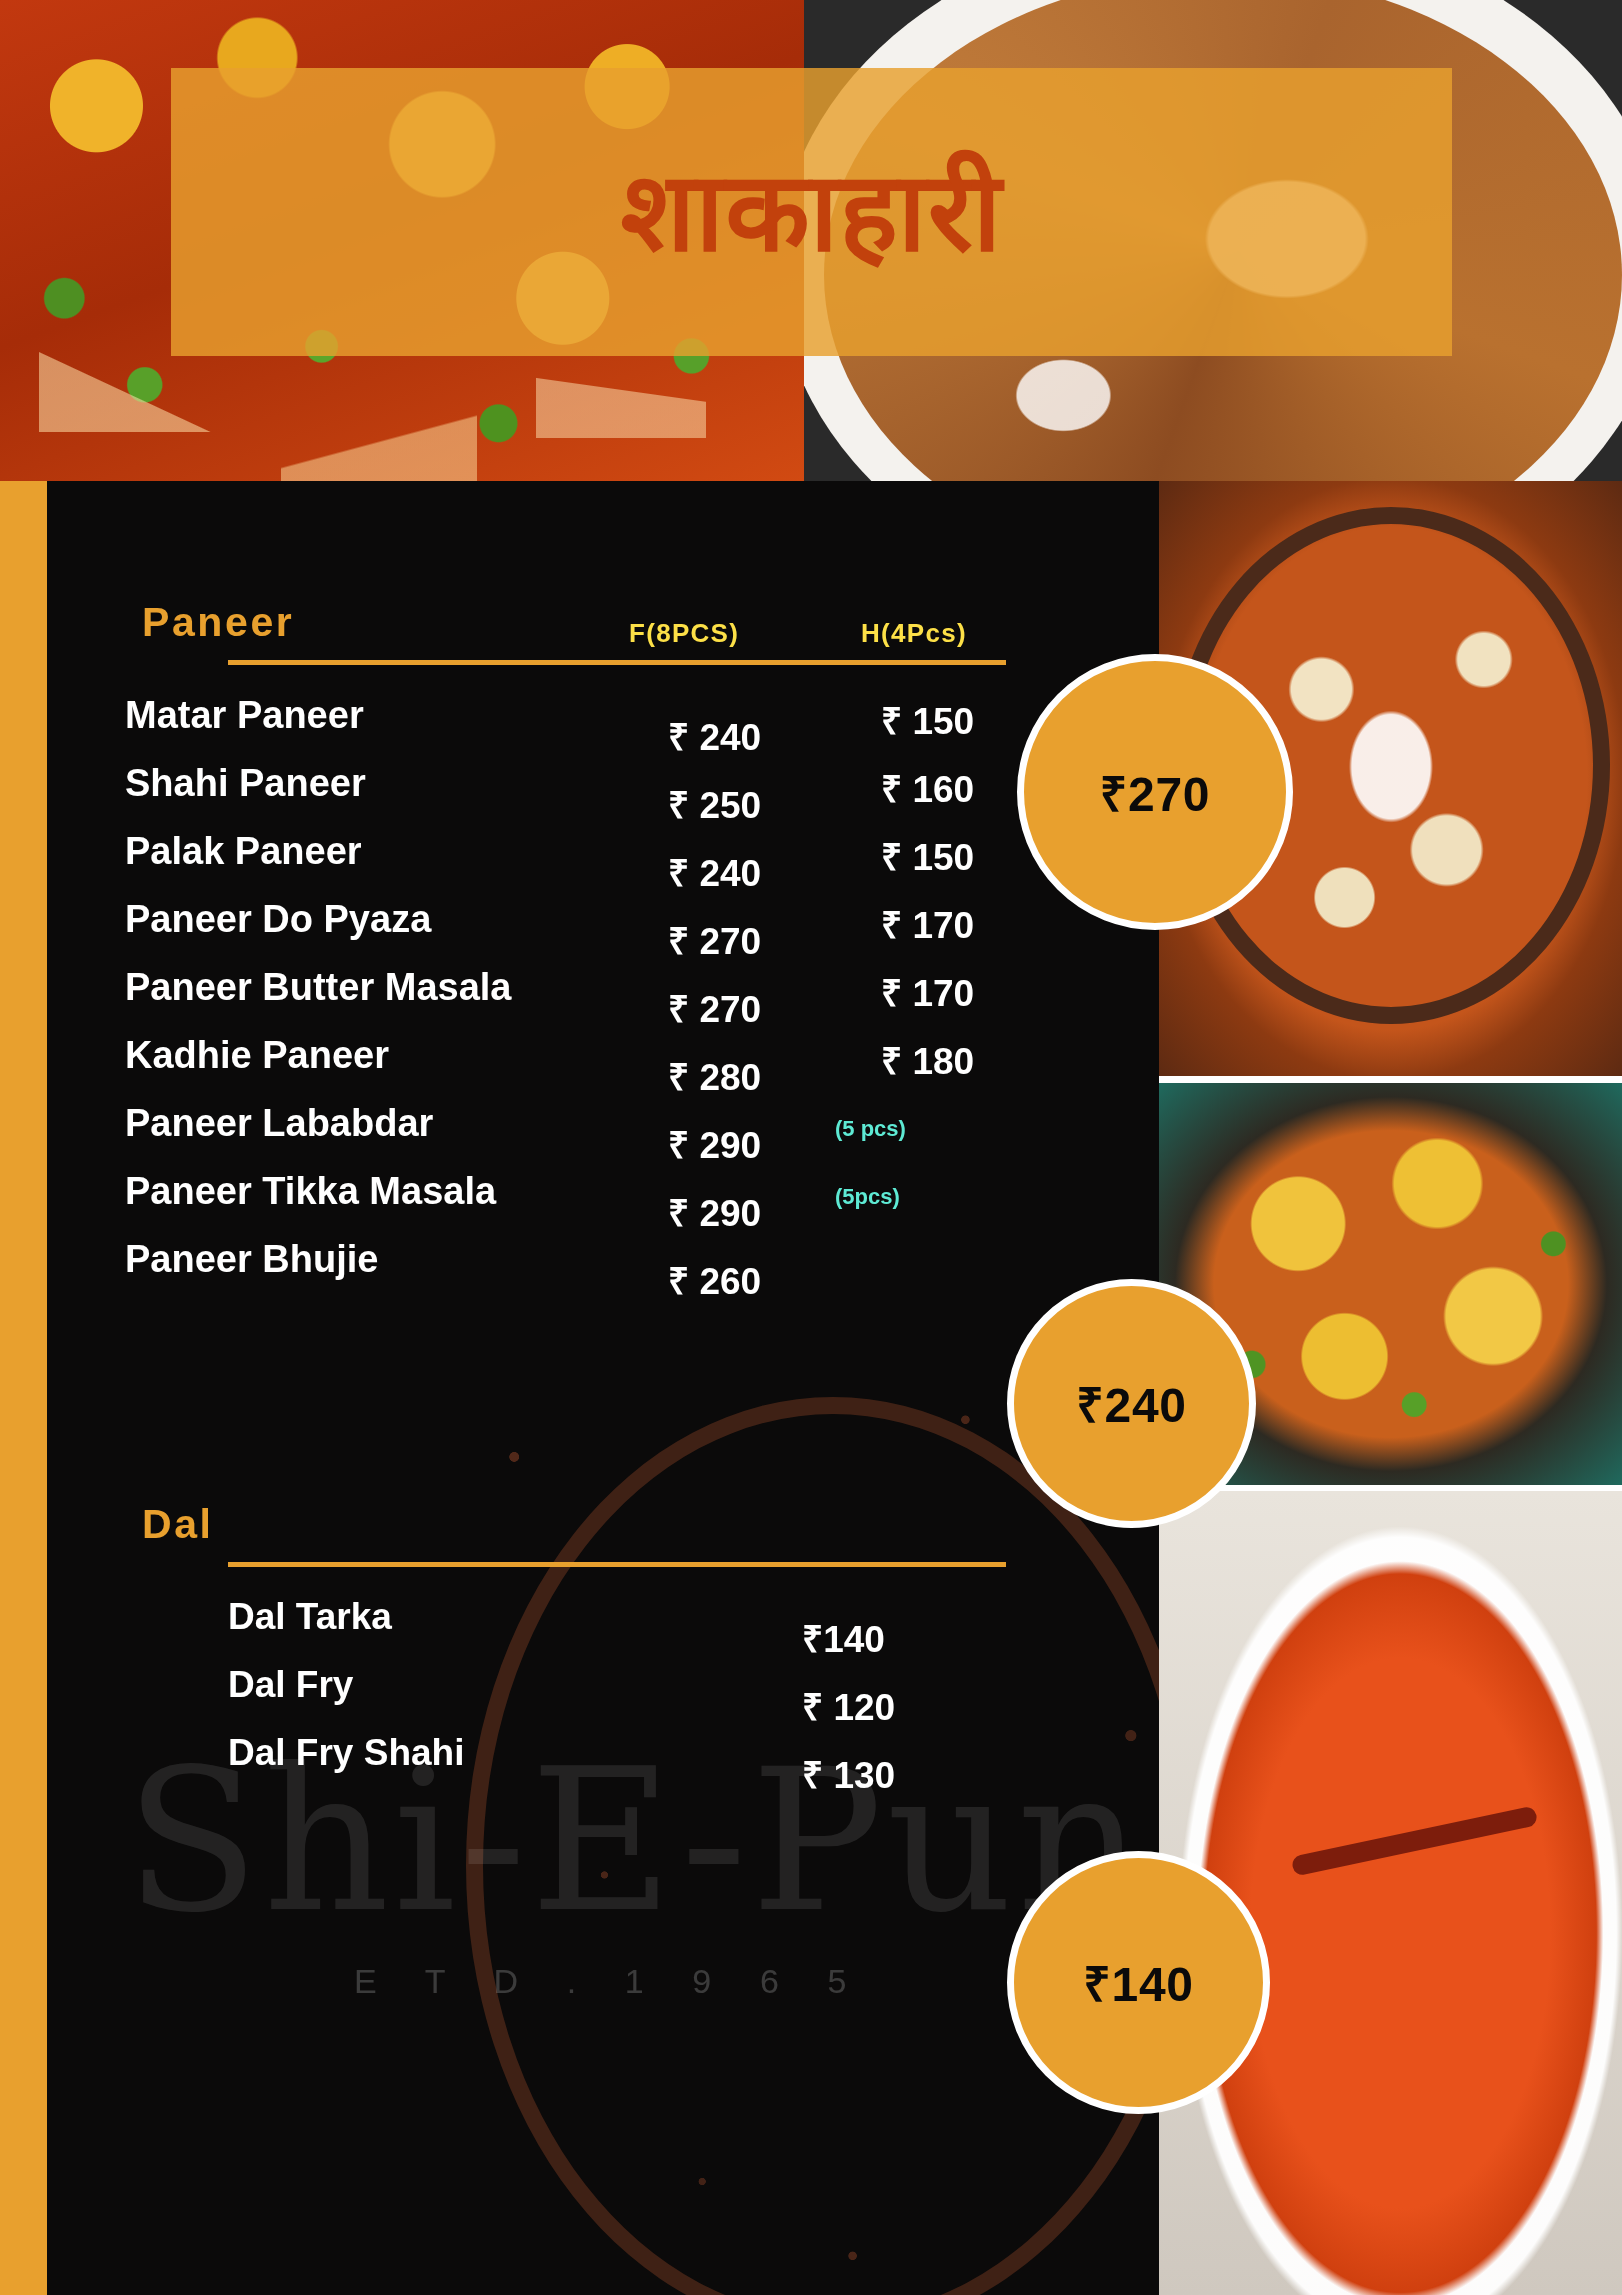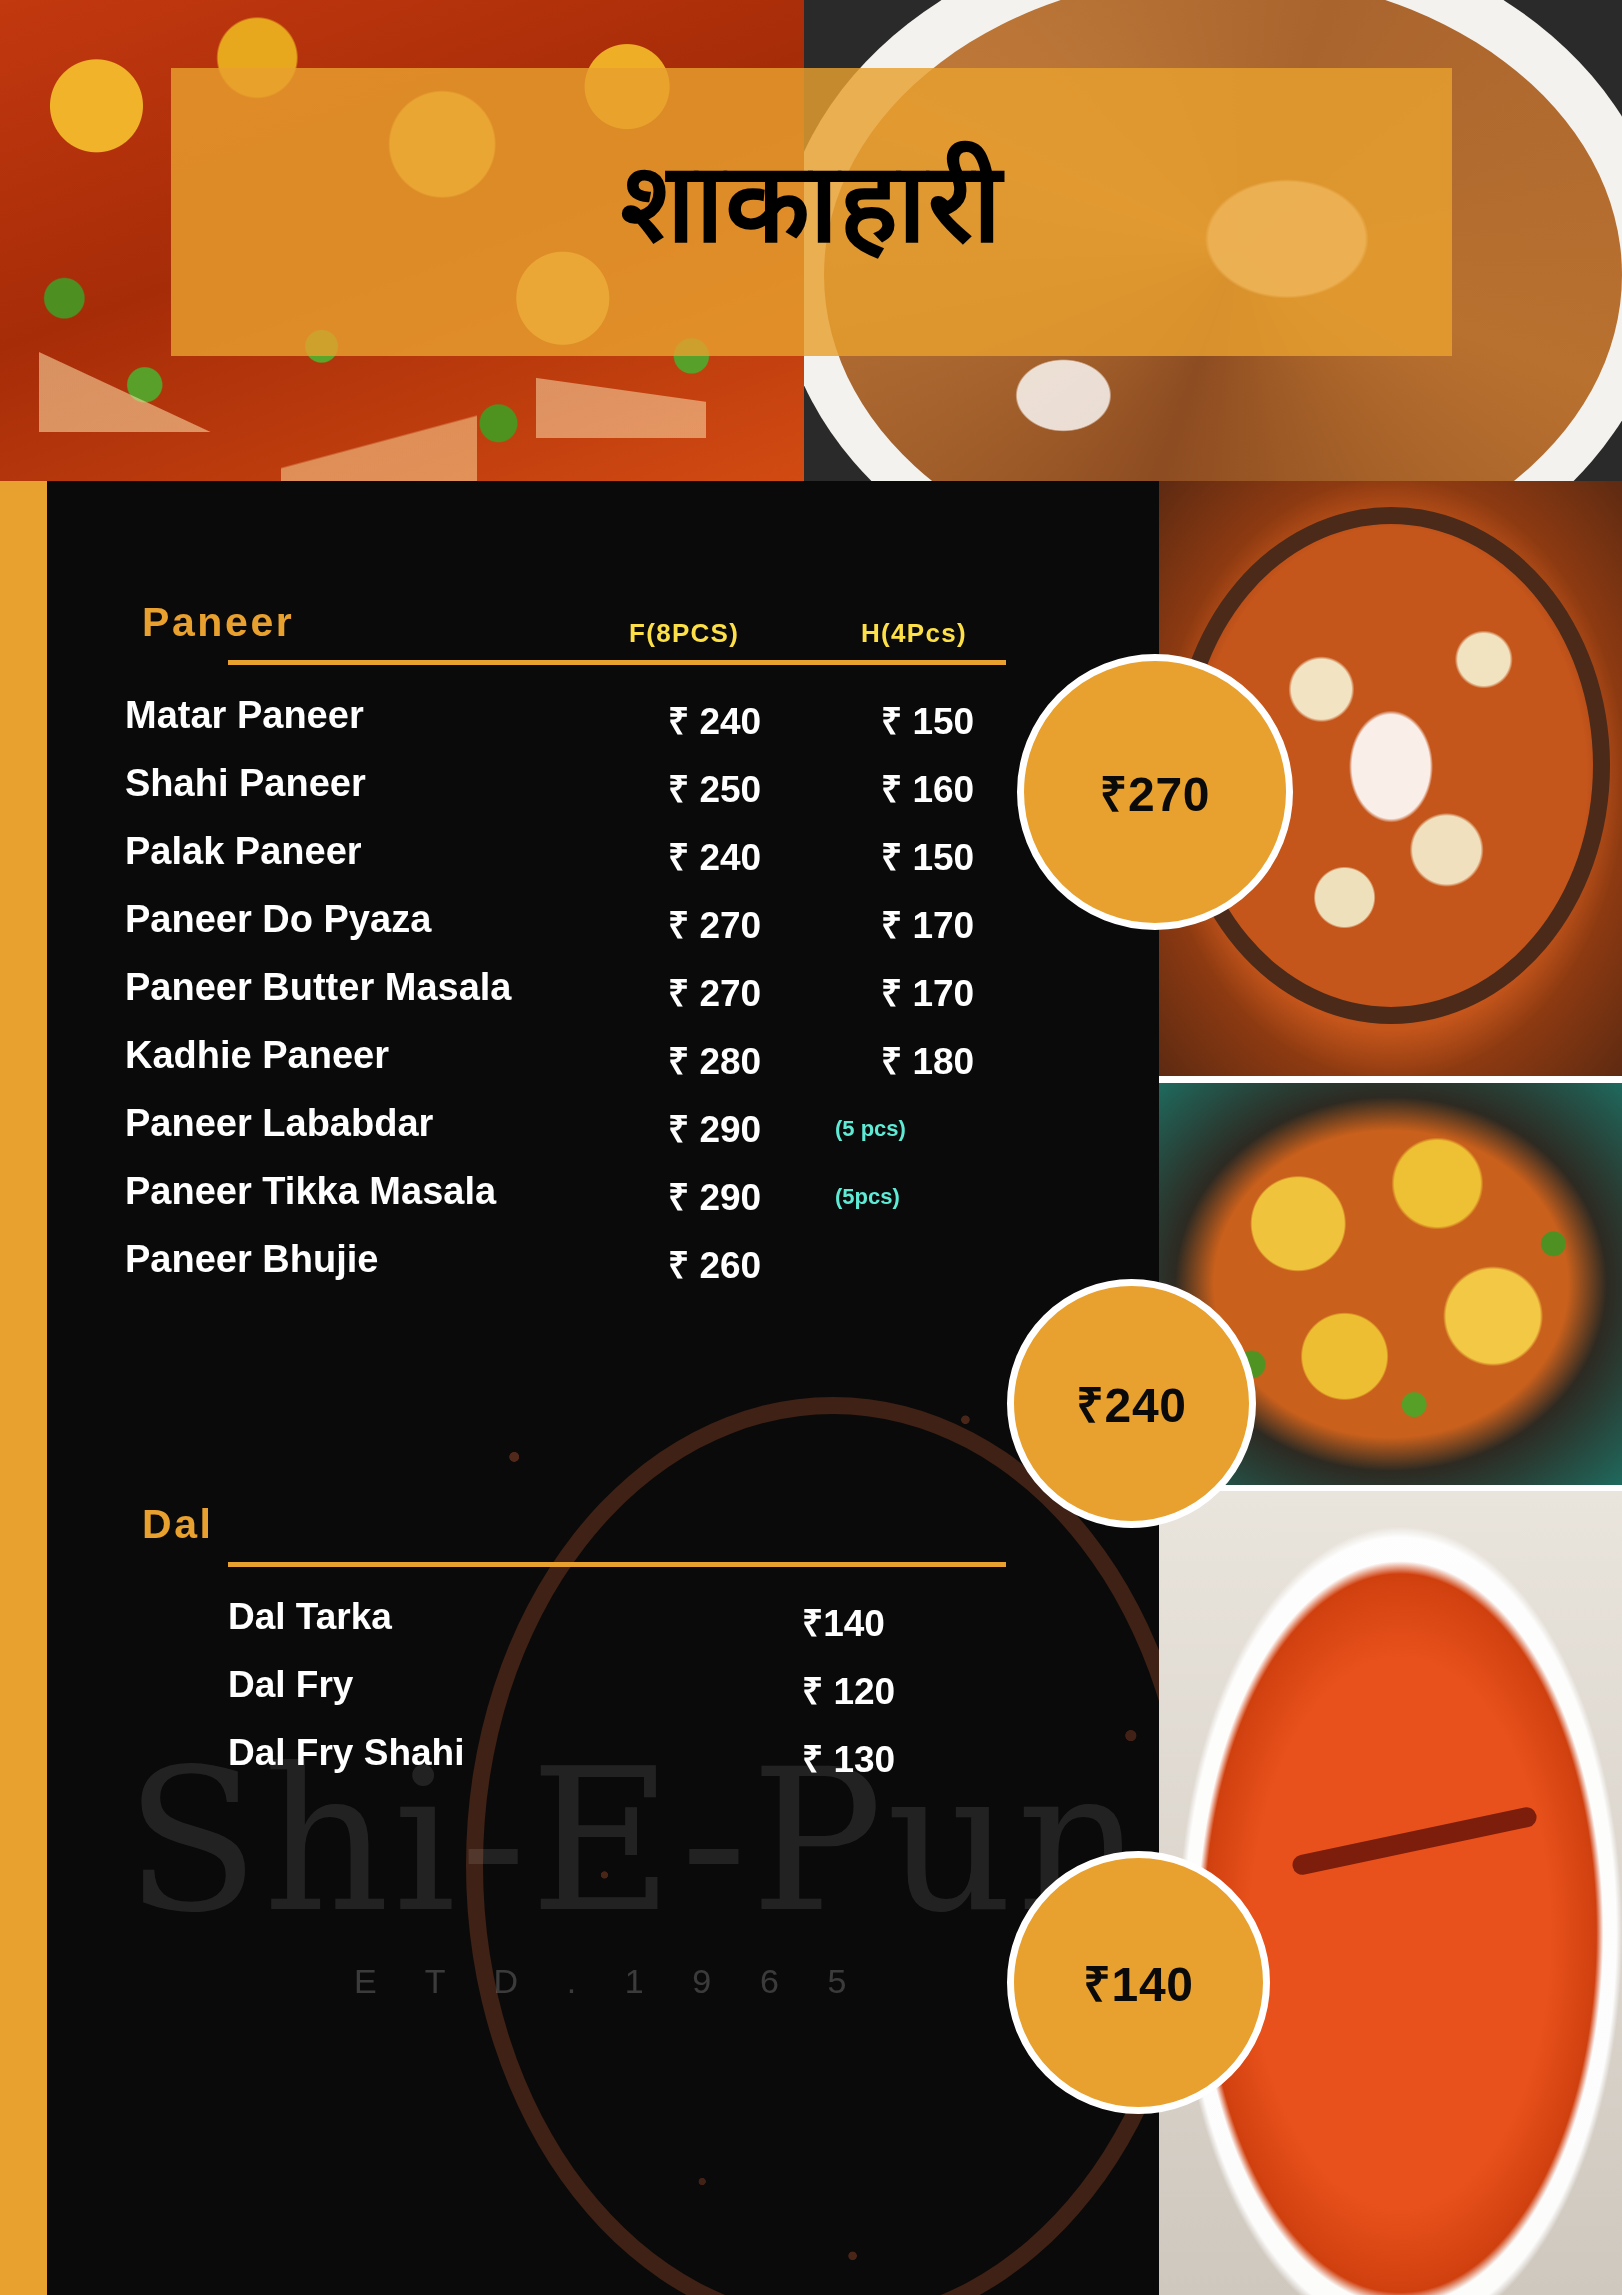--- a/index.html
+++ b/index.html
@@ -85,24 +85,24 @@
     position: absolute;
     left: 171px; top: 68px;
     width: 1281px; height: 288px;
     background: rgba(232,160,46,.82);
     display: flex;
     align-items: center;
     justify-content: center;
     z-index: 5;
   }
   .title-text {
-    font-family: Liberation Mono, monospace;
+    font-family: Liberation Sans, sans-serif;
     font-size: 110px;
     font-weight: 700;
-    color: #000000;
+    color: #c2410c;
     letter-spacing: 1.3px;
     line-height: 1;
   }
 
   
   .spine {
     position: absolute;
     left: 0; top: 481px;
     width: 51px; height: 1815px;
     background: #e8a02e;
@@ -222,21 +222,21 @@
   }
   .sec-dal .dish { left: 181px; font-size: 37px; }
 
   .price {
     position: absolute;
     font-size: 37px;
     font-weight: 700;
     color: #ffffff;
     white-space: nowrap;
   }
-  .price.full { left: 621px; }
+  .price.full { left: 621px; margin-top: 16px; }
   .price.half { left: 834px; }
   .sec-dal .price.full { left: 755px; }
 
   .note {
     position: absolute;
     left: 788px;
     top: 14.4px;
     font-size: 22px;
     font-weight: 700;
     color: #5eead4;

